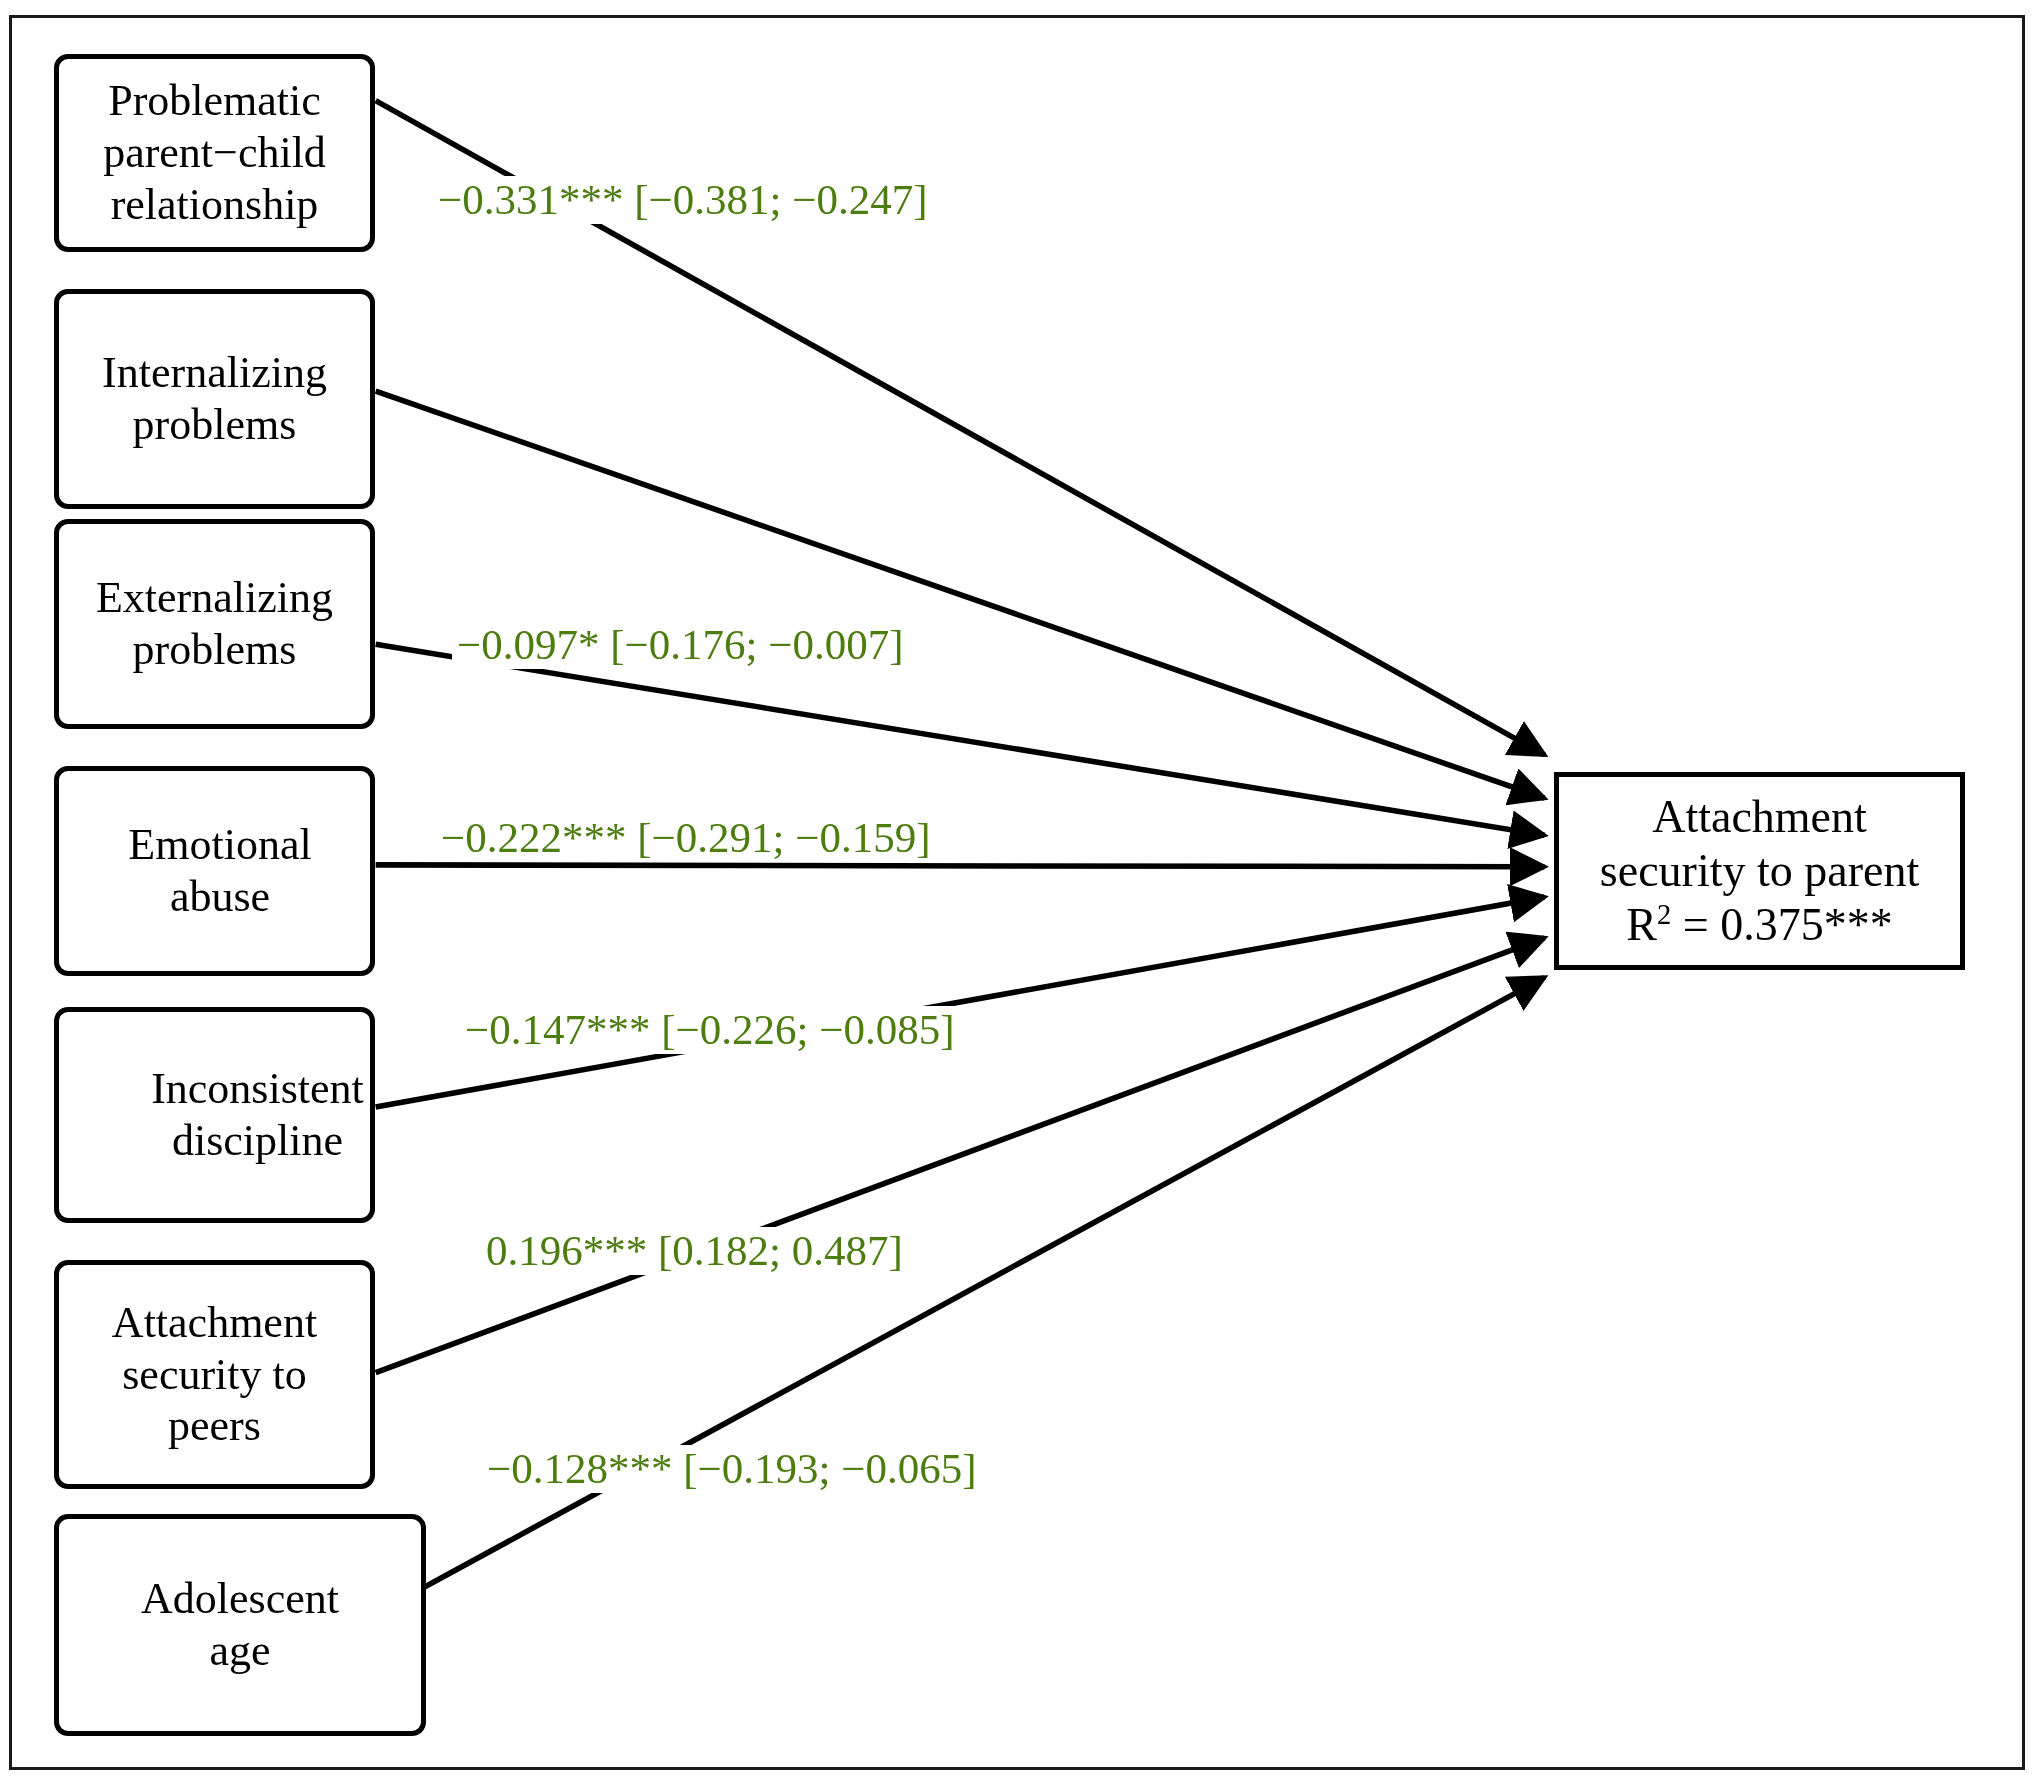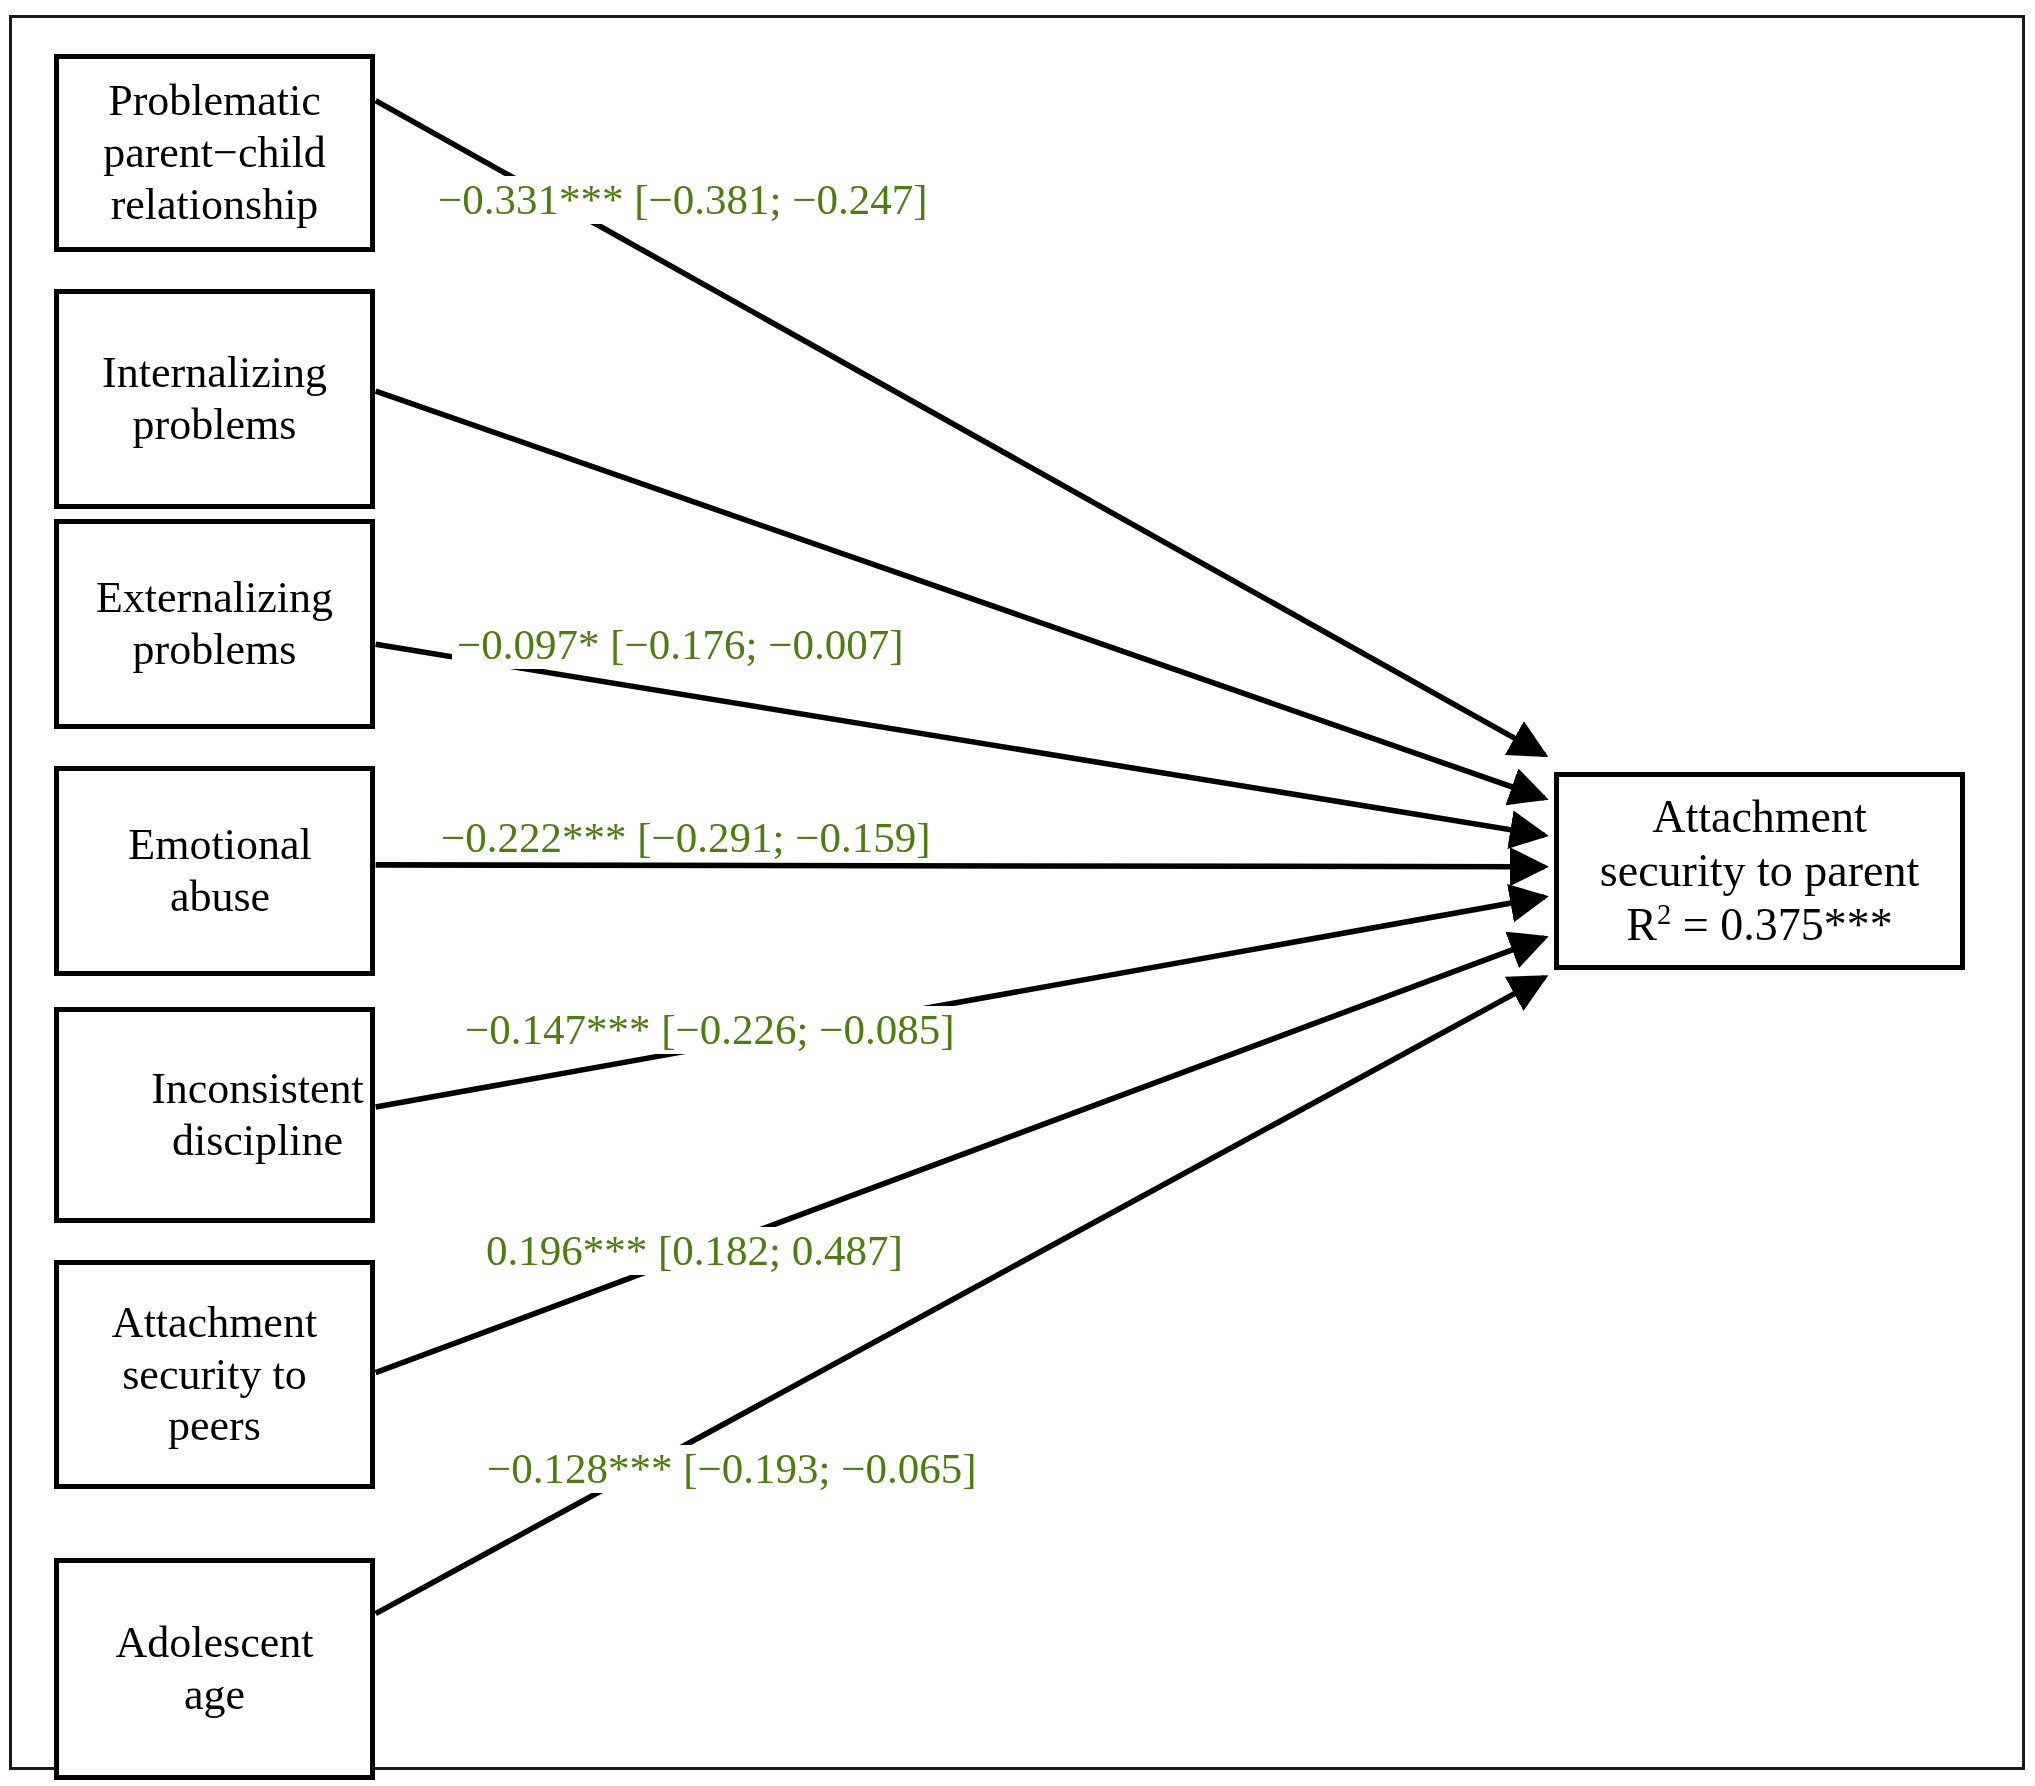--- a/index.html
+++ b/index.html
@@ -34,21 +34,21 @@
     justify-content:center;
     text-align:center;
     line-height:1.18;
     color:#000000;
   }
   .node .label{
     display:block;
     padding:0 6.2px;
     white-space:pre-line;
   }
-  .predictor{ font-size:44px; }
+  .predictor{ font-size:44px;border-radius:14px; }
   .outcome{ font-size:46px; }
   .path-label{
     position:absolute;
     font-size:43px;
     color:#4d7c0f;
     white-space:nowrap;
     background:#ffffff;
     padding:1.2px 5px;
     line-height:1.05;
   }
@@ -108,21 +108,21 @@
     <span class="label">Inconsistent
 discipline</span>
   </div>
 
   <div class="node predictor" style="left:54px; top:1260px; width:321px; height:229px;">
     <span class="label">Attachment
 security to
 peers</span>
   </div>
 
-  <div class="node predictor" style="left:54px; top:1514px; width:321px; height:222px;margin-top:44px;">
+  <div class="node predictor" style="left:54px; top:1514px; width:372px; height:222px;">
     <span class="label">Adolescent
 age</span>
   </div>
 
   <div class="node outcome" style="left:1554px; top:772px; width:411px; height:198px;">
     <span style="display:block;">
       <span style="display:block;">Attachment</span>
       <span style="display:block;">security to parent</span>
       <span style="display:block;"><span>R</span><sup>2</sup><span> = 0.375***</span></span>
     </span>

